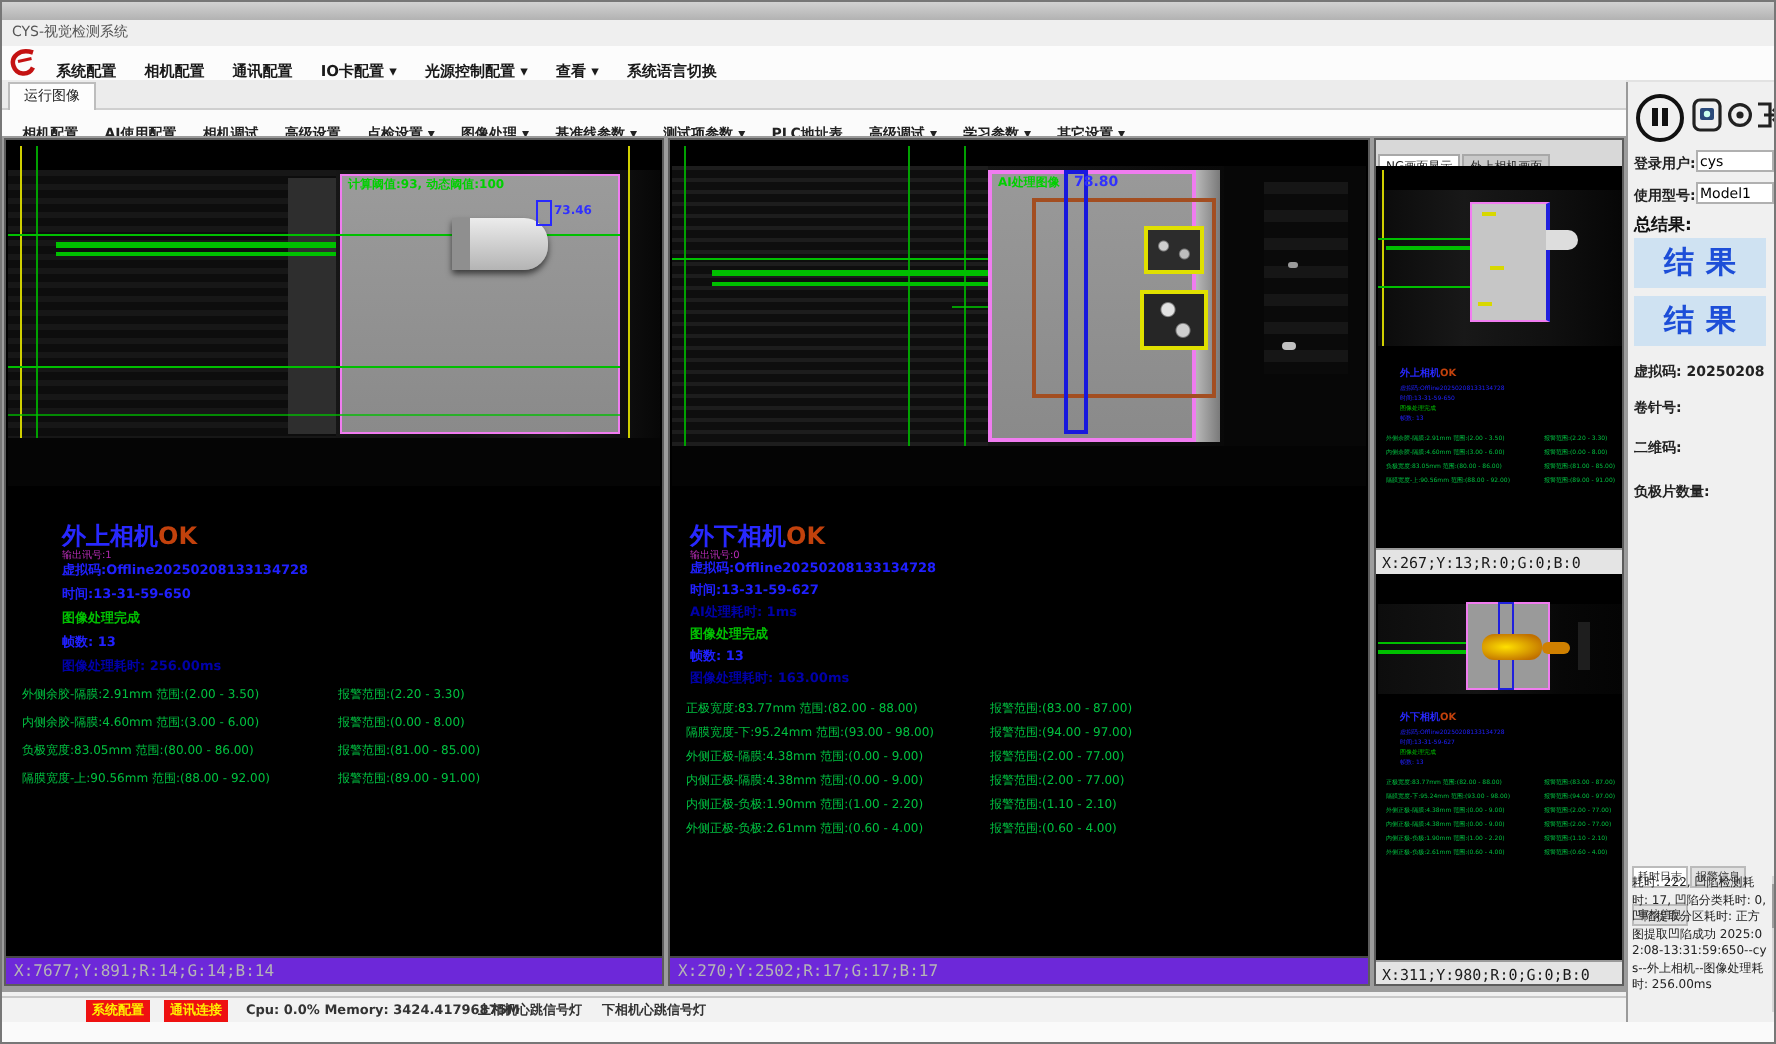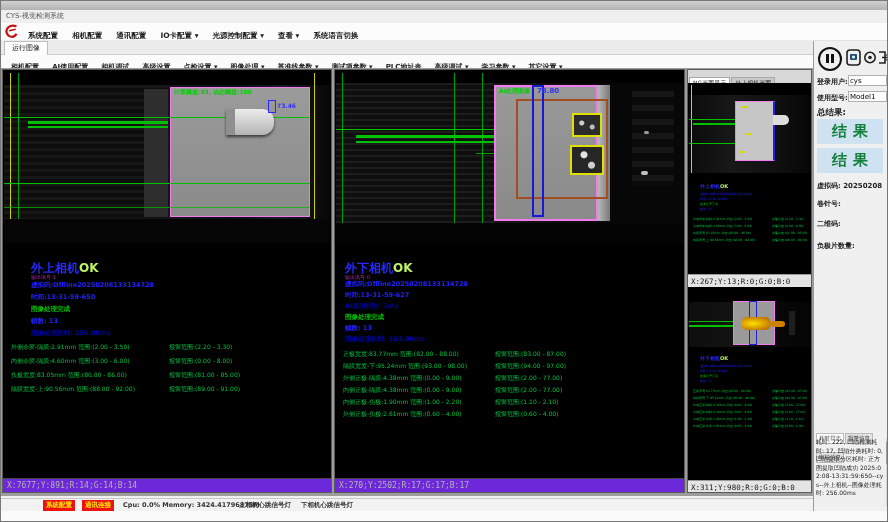--- a/index.html
+++ b/index.html
@@ -21,37 +21,37 @@
   .main{left:0;top:67px;width:812px;height:428px;background:#9c9c9c;}
   .panel{position:absolute;background:#000;border:1px solid #5c5c5c;overflow:hidden;box-sizing:border-box;}
   .img{position:absolute;overflow:hidden;background:#101010;}
   .coordbar{position:absolute;left:0;right:0;bottom:0;height:13px;background:#6d28d9;color:#b5b5b5;font:8px "DejaVu Sans Mono",monospace;line-height:13px;padding-left:4px;border-top:1px solid #484848;}
   .minilabel{position:absolute;left:0;right:0;height:13px;background:#e4e4e4;color:#1a1a1a;font:7.5px "DejaVu Sans Mono",monospace;line-height:13px;padding-left:3px;border-top:1px solid #9a9a9a;}
   .gl{position:absolute;background:#00c000;}
   .glv{position:absolute;background:#00a000;}
   .yl{position:absolute;background:#cfcf00;}
   .cam-title{font-weight:bold;font-size:12px;}
   .cn{color:#2828ff;}
-  .ok{color:#bef264;}
+  .ok{color:#c2410c;}
   .sig{color:#b52cb5;font-size:5px;}
   .b{color:#2020ff;font-size:6.5px;font-weight:bold;}
   .g{color:#00c000;font-size:6.5px;font-weight:bold;}
   .db{color:#0000a8;font-size:6.5px;font-weight:bold;}
   .m{color:#00c040;font-size:6px;}
   
   .ptab{display:inline-block;font-size:6px;color:#222;background:#c9c9c9;border:1px solid #a8a8a8;border-bottom:none;padding:1px 3px;margin-right:1px;}
   .ptab.active{background:#fff;}
   .tb{color:#2020ff;font-size:3px;}
   .tg{color:#00c000;font-size:3px;}
   .tm{color:#00c040;font-size:3px;}
   
   .sidebar{left:812px;top:40px;width:55px;height:482px;background:#f0f0f0;border-left:1px solid #9a9a9a;box-sizing:border-box;}
   .sl{font-size:7px;font-weight:bold;color:#222;}
   .sinput{position:absolute;width:39px;height:11px;background:#fff;border:1px solid #b0b0b0;font-size:7px;padding:0 1px;box-sizing:border-box;font-family:"DejaVu Sans",sans-serif;}
-  .resultbox{position:absolute;left:3px;width:66px;height:25px;background:#cfe2f2;color:#15803d;font-weight:bold;font-size:15px;text-align:center;line-height:25px;letter-spacing:6px;text-indent:6px;}
+  .resultbox{position:absolute;left:3px;width:66px;height:25px;background:#cfe2f2;color:#1d4ed8;font-weight:bold;font-size:15px;text-align:center;line-height:25px;letter-spacing:6px;text-indent:6px;}
   .logtab{display:inline-block;font-size:5.5px;color:#333;background:#e2e2e2;border:1px solid #bbb;padding:1px 2px;margin-right:1px;}
   .logtext{position:absolute;left:2px;top:397px;width:69px;font-size:6px;line-height:8.5px;color:#222;word-break:break-all;}
   
   .statusbar{left:0;top:497px;width:812px;height:13px;background:#f2f2f2;border-top:1px solid #c8c8c8;}
   .badge{position:absolute;top:1px;height:11px;line-height:11px;font-size:6.5px;font-weight:bold;padding:0 3px;}
   .stxt{position:absolute;top:1px;font-size:6.5px;line-height:11px;color:#333;}
   .bottomfill{left:0;top:510px;width:888px;height:12px;background:#fafafa;}
   .iconbtn{position:absolute;cursor:pointer;}
 </style>
 </head>

